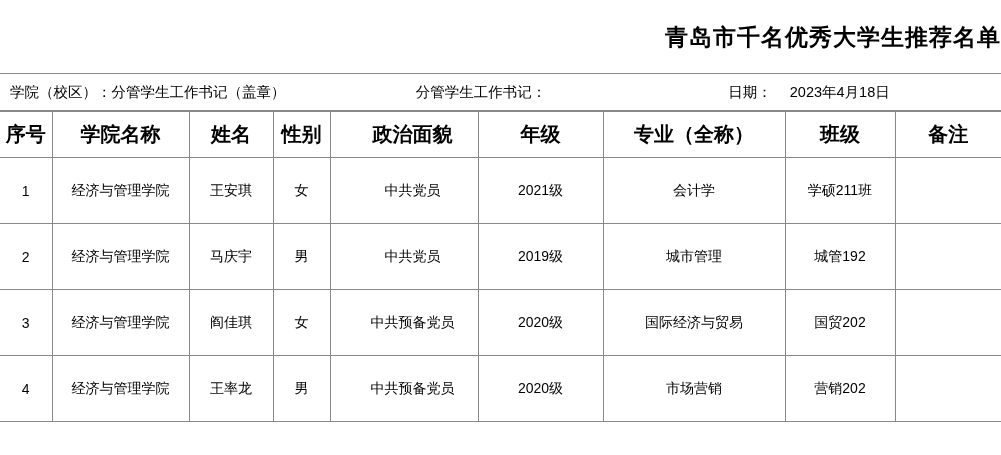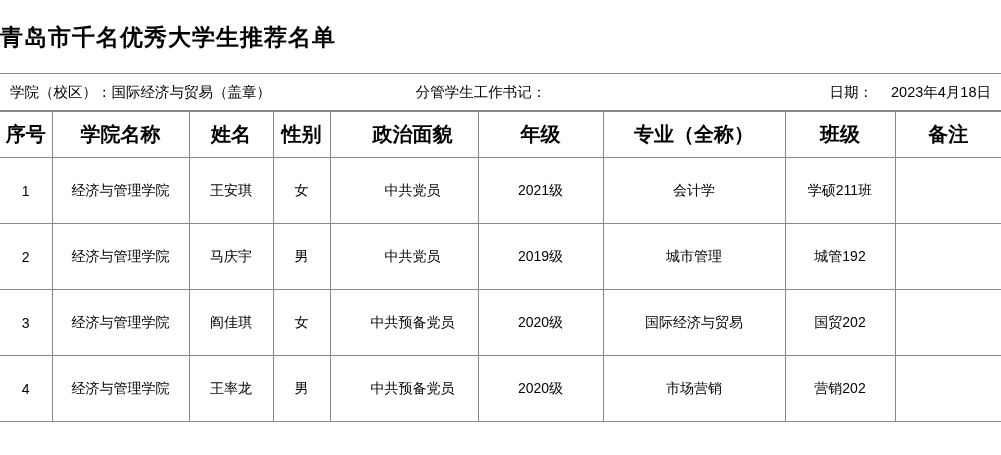--- a/index.html
+++ b/index.html
@@ -14,21 +14,21 @@
     color: #000000;
     overflow: hidden;
   }
   .page {
     width: 1001px;
     height: 455px;
     position: relative;
     box-sizing: border-box;
   }
   .doc-title {
-    text-align: left;
+    text-align: right;
     font-size: 23px;
     font-weight: bold;
     letter-spacing: 1px;
     padding-top: 22px;
     padding-bottom: 20px;
     color: #000;
   }
   table.meta, table.main {
     border-collapse: collapse;
     width: 1001px;
@@ -39,21 +39,21 @@
     border-left: none;
     border-right: none;
     height: 37px;
     font-size: 14.5px;
     padding: 0 10px;
     box-sizing: border-box;
     vertical-align: middle;
   }
   td.meta-left { text-align: left; padding-left: 6px; }
   td.meta-center { text-align: center; }
-  td.meta-right { text-align: right; padding-right: 8px; }
+  td.meta-right { text-align: center; padding-right: 8px; }
   .meta-date-label { margin-right: 18px; }
 
   table.main td {
     border: 1px solid #888888;
     font-size: 14px;
     text-align: center;
     vertical-align: middle;
     box-sizing: border-box;
   }
   table.main td:first-child { border-left: none; }
@@ -80,21 +80,21 @@
 </head>
 <body>
 
 <div class="page">
 
   <div class="doc-title">青岛市千名优秀大学生推荐名单</div>
 
   <table class="meta">
     <tbody>
         <tr>
-      <td class="meta-left" style="width:345px"><span>学院（校区）：</span><span>国际经济与贸易（盖章）</span></td>
+      <td class="meta-left" style="width:345px"><span>学院（校区）：</span><span>分管学生工作书记（盖章）</span></td>
       <td class="meta-center" style="width:272px">分管学生工作书记：</td>
       <td class="meta-right" style="width:384px"><span class="meta-date-label">日期：</span><span>2023年4月18日</span></td>
     </tr>
   </tbody>
     </table>
 
   <table class="main">
     <tbody>
         <tr class="head">
       <td class="c0">序号</td>

